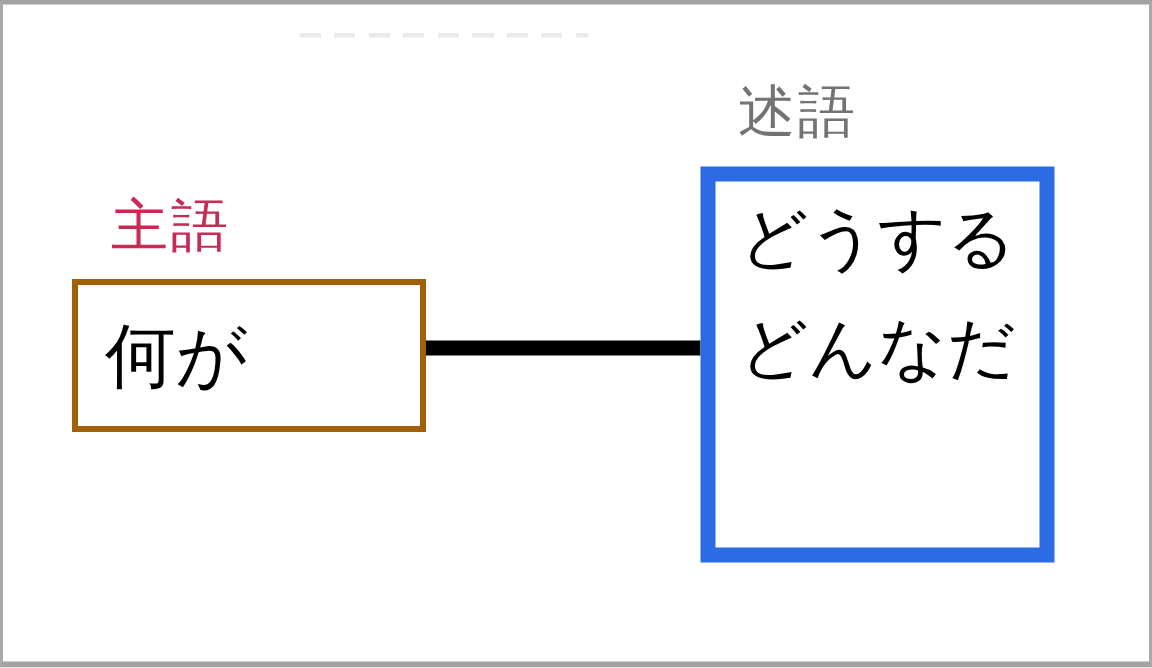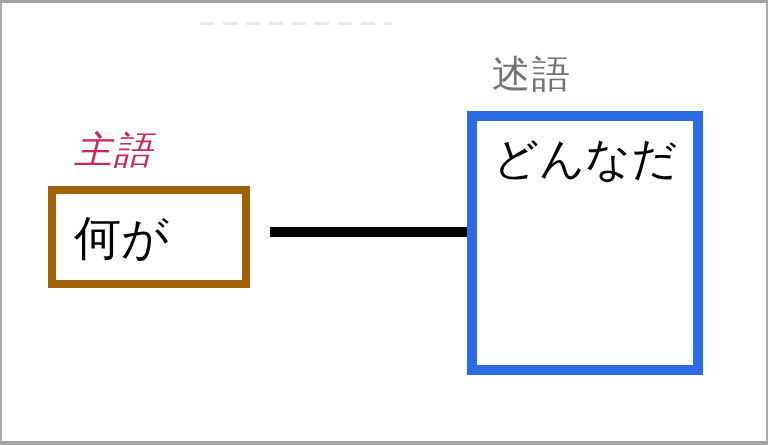--- a/index.html
+++ b/index.html
@@ -36,21 +36,20 @@
     position: absolute;
     font-size: 38px;
     line-height: 1;
     letter-spacing: 2px;
     white-space: nowrap;
   }
   .subject-label {
     left: 72px;
     top: 128px;
     color: #c62a55;
-    font-style: italic;
   }
   .predicate-label {
     left: 490px;
     top: 52px;
     color: #737373;
   }
   .connector {
     position: absolute;
     left: 268px;
     top: 224px;
@@ -59,23 +58,23 @@
     background: #000000;
   }
   .box {
     position: absolute;
     background: #ffffff;
     box-sizing: border-box;
   }
   .subject-box {
     left: 46px;
     top: 183px;
-    width: 202px;
+    width: 236px;
     height: 102px;
-    border: 8px solid #a16207;
+    border: 4px solid #a16207;
     display: flex;
     align-items: center;
   }
   .subject-text {
     font-size: 47px;
     color: #000000;
     margin-left: 18px;
     line-height: 1;
     white-space: nowrap;
   }
@@ -105,16 +104,17 @@
 
   <div class="connector"></div>
 
   <div class="box subject-box">
     <span class="subject-text">何が</span>
   </div>
 
   <div class="label predicate-label">述語</div>
 
   <div class="box predicate-box">
+    <div class="predicate-line">どうする</div>
     <div class="predicate-line">どんなだ</div>
   </div>
 
 </div>
 
 </body></html>

